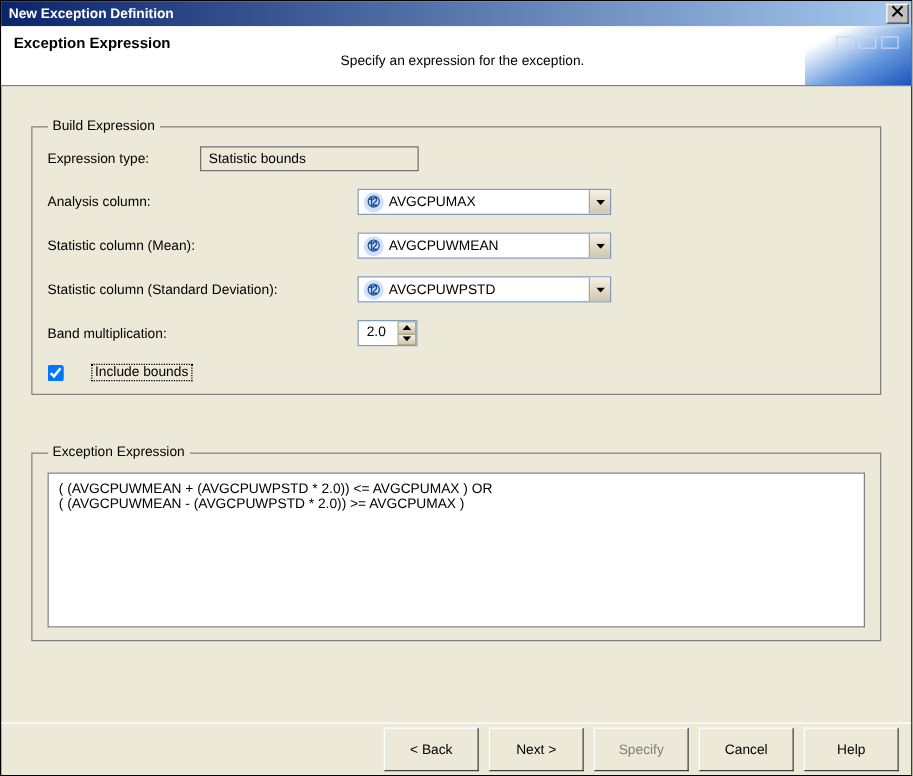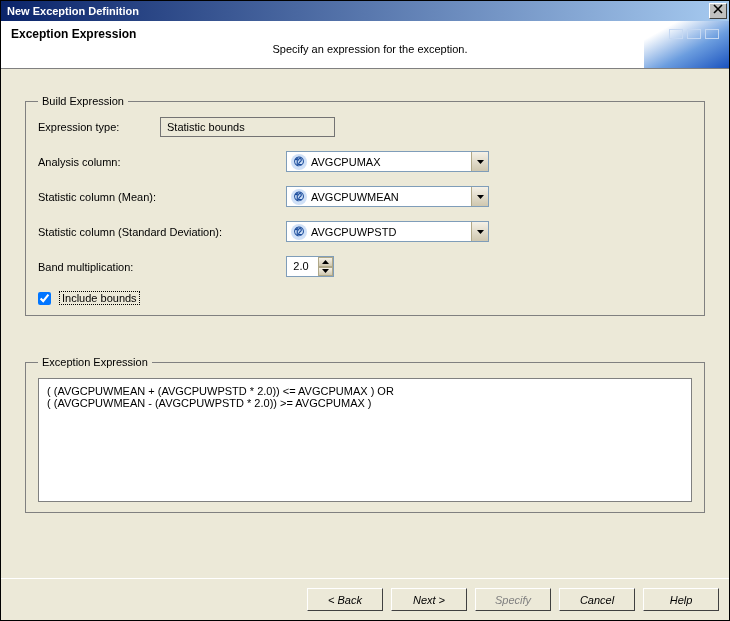--- a/index.html
+++ b/index.html
@@ -24,26 +24,26 @@
   .combo { display:flex; align-items:center; width:203px; border:1px solid #7f9db9; background:#fff; height:21px; }
   .combo .icon { width:16px; height:16px; margin:0 4px; display:flex; align-items:center; justify-content:center; color:#1a4b9b; font-weight:bold; border-radius:50%; background:#cfe0f7; font-size:10px; }
   .combo .value { flex:1; }
   .combo .drop { width:17px; height:19px; background:linear-gradient(#f5f1e7,#cfc7af); border-left:1px solid #b0a888; display:flex; align-items:center; justify-content:center; }
   .combo .drop svg { display:block; }
   .spinner { display:flex; border:1px solid #7f9db9; height:21px; width:48px; background:#fff; }
   .spinner .val { flex:1; text-align:center; padding:3px 3px 0 0; }
   .spin-btns { display:flex; flex-direction:column; width:15px; }
   .spin-btns button { flex:1; border:1px solid #b0a888; background:linear-gradient(#f5f1e7,#cfc7af); padding:0; display:flex; align-items:center; justify-content:center; cursor:pointer; }
   .spin-btns svg { display:block; }
-  .checkbox-row { display:flex; align-items:center; gap:8px; margin-top:4px; }
+  .checkbox-row { display:flex; align-items:center; gap:22px; margin-top:4px; }
   .checkbox-row input { margin:0; width:13px; height:13px; }
   .checkbox-row label { border:1px dotted #000; padding:0 2px; }
   .expr-box { border:1px solid #808080; background:#fff; padding:6px 8px; height:124px; overflow:auto; white-space:pre-wrap; font-family: Tahoma, Arial, sans-serif; }
   .footer { height:42px; display:flex; align-items:center; justify-content:flex-end; padding:0 10px; gap:8px; border-top:1px solid #fff; margin-top:auto; }
-  button.btn { width:76px; height:23px; background:#ece9d8; border:1px solid #404040; border-top-color:#fff; border-left-color:#fff; cursor:pointer; font-size:11px;font-style:italic; }
+  button.btn { width:76px; height:35px; background:#ece9d8; border:1px solid #404040; border-top-color:#fff; border-left-color:#fff; cursor:pointer; font-size:11px; }
   button.btn:disabled { color:#808080; cursor:default; }
   fieldset.exception { flex:0 0 auto; }
 </style>
 </head>
 <body>
 
 <div class="window">
 
   <div class="titlebar">
     <span>New Exception Definition</span>

